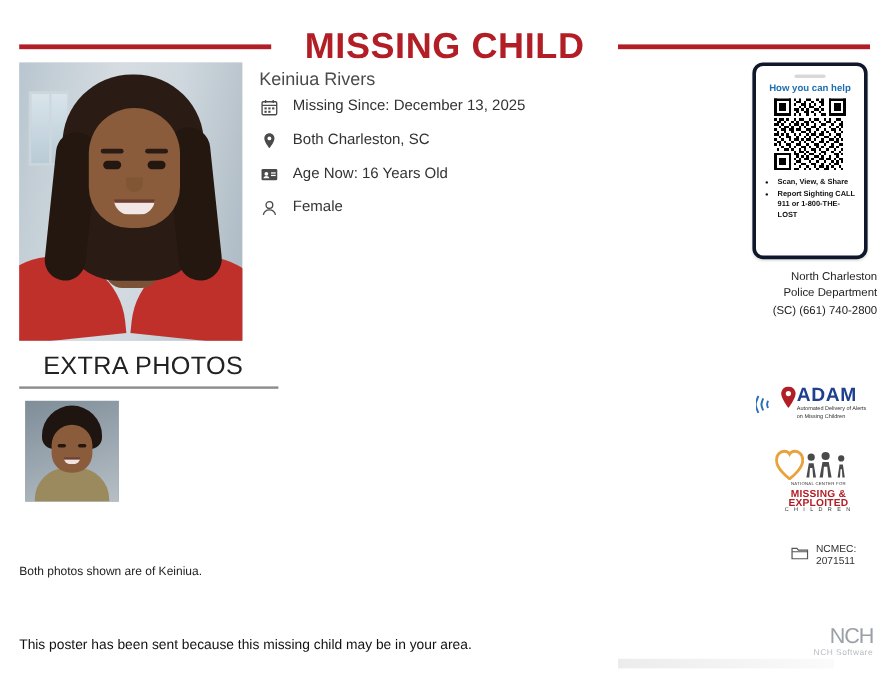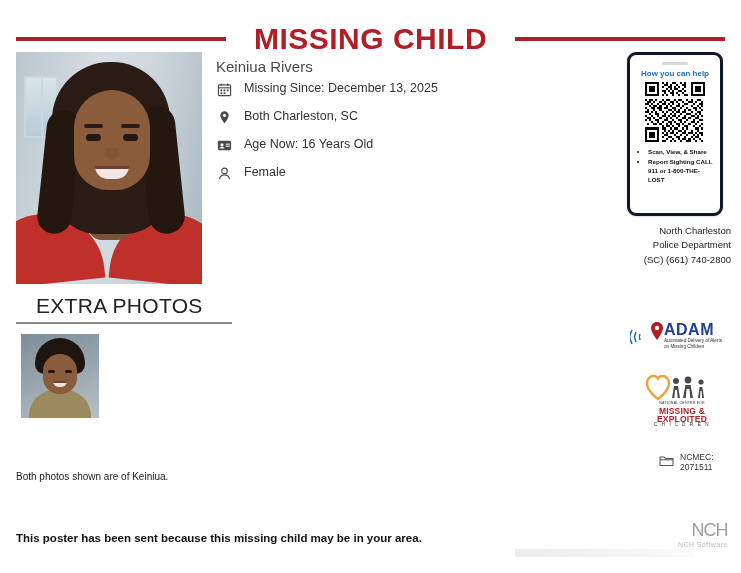--- a/index.html
+++ b/index.html
@@ -276,21 +276,20 @@
     display: flex; align-items: center; gap: 6px;
     font-size: 8.5px; color: #333; padding-left: 32px;
   }
 
   
   .footer-note {
     position: absolute;
     top: 532px; left: 16px;
     font-size: 11.5px;
     color: #111;
-    font-weight: bold;
   }
   .nch {
     position: absolute;
     top: 520px; left: 678px;
     text-align: right;
   }
   .nch-mark {
     font-size: 18px; font-weight: normal; color: #9aa0a6; letter-spacing: -1px;
   }
   .nch-sub { font-size: 7px; color: #b8bcc0; letter-spacing:.4px; }

